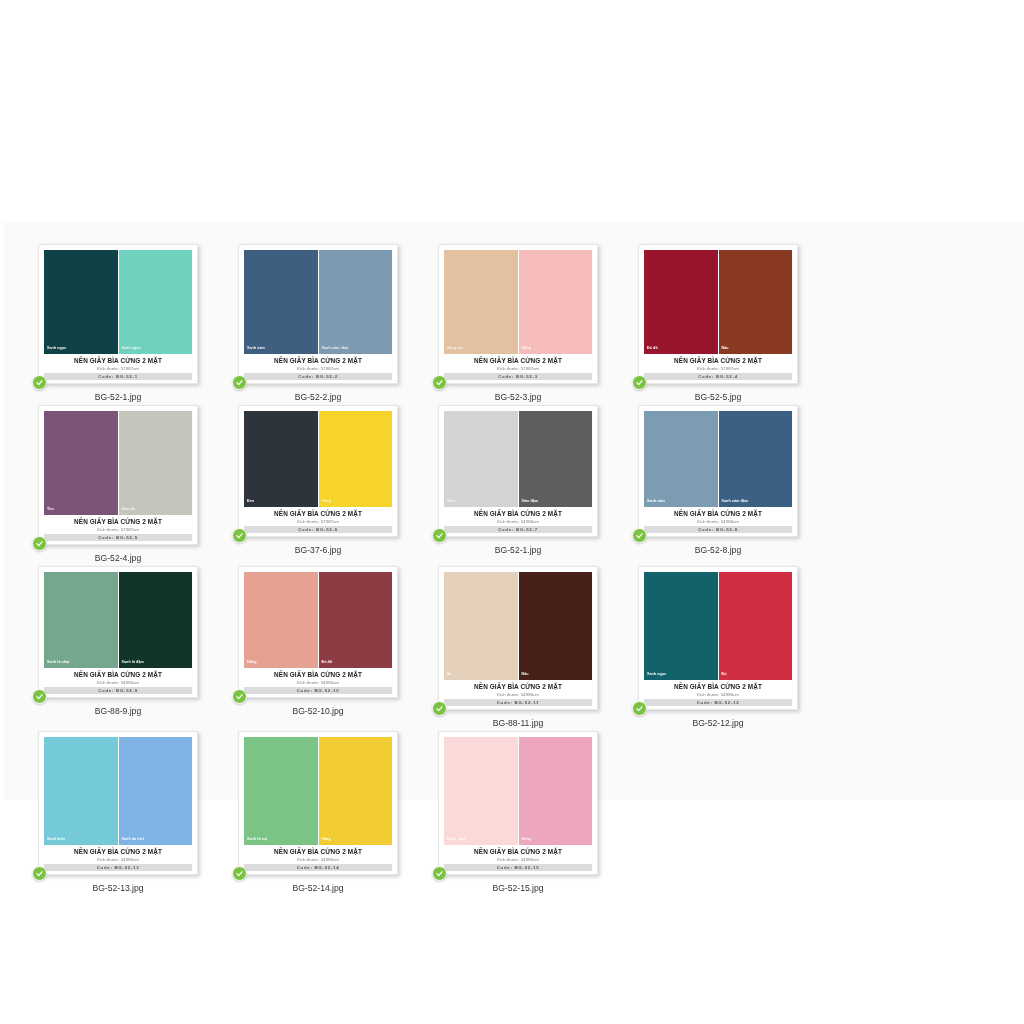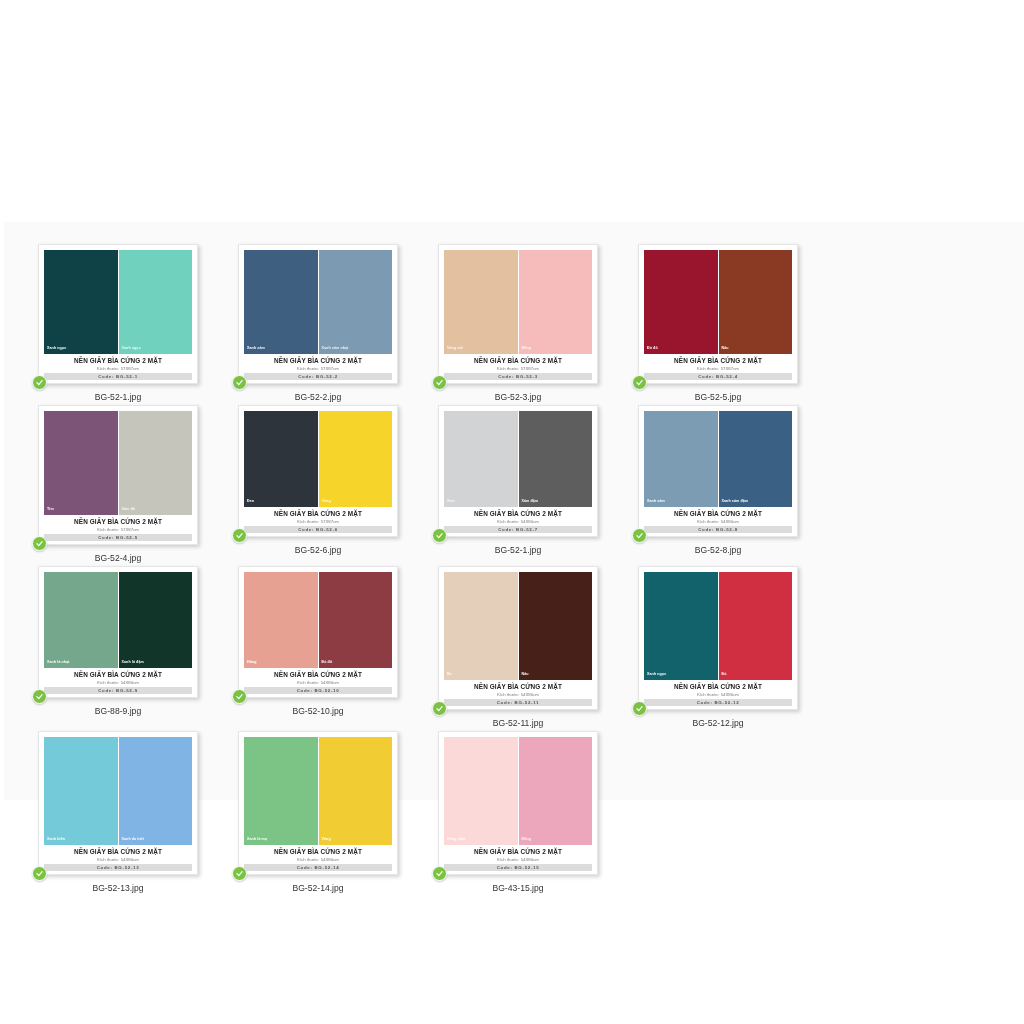--- a/index.html
+++ b/index.html
@@ -293,21 +293,21 @@
             <span class="card-code">Code: BG-52-6</span>
           </div>
         </div>
       </div>
       <div class="check-badge">
         <svg viewBox="0 0 24 24" aria-hidden="true">
           <path d="M5 12.5 L10 17.5 L19 7" fill="none" stroke="#ffffff" stroke-width="3.2" stroke-linecap="round" stroke-linejoin="round"></path>
         </svg>
       </div>
     </div>
-    <div class="filename">BG-52-6.jpg</div>
+    <div class="filename">BG-37-6.jpg</div>
   </div>
 
   <div class="cell row-b">
     <div class="thumb-wrap">
       <div class="card">
         <div class="swatches">
           <div class="swatch" style="background: rgb(210, 211, 213);">
             <span class="swatch-label label-dark">Xám</span>
           </div>
           <div class="swatch" style="background: rgb(94, 94, 94);">
@@ -433,21 +433,21 @@
             <span class="card-code">Code: BG-52-11</span>
           </div>
         </div>
       </div>
       <div class="check-badge">
         <svg viewBox="0 0 24 24" aria-hidden="true">
           <path d="M5 12.5 L10 17.5 L19 7" fill="none" stroke="#ffffff" stroke-width="3.2" stroke-linecap="round" stroke-linejoin="round"></path>
         </svg>
       </div>
     </div>
-    <div class="filename">BG-52-11.jpg</div>
+    <div class="filename">BG-88-11.jpg</div>
   </div>
 
   <div class="cell row-c">
     <div class="thumb-wrap">
       <div class="card">
         <div class="swatches">
           <div class="swatch" style="background: rgb(17, 98, 107);">
             <span class="swatch-label label-light">Xanh ngọc</span>
           </div>
           <div class="swatch" style="background: rgb(207, 47, 64);">
@@ -545,17 +545,17 @@
             <span class="card-code">Code: BG-52-15</span>
           </div>
         </div>
       </div>
       <div class="check-badge">
         <svg viewBox="0 0 24 24" aria-hidden="true">
           <path d="M5 12.5 L10 17.5 L19 7" fill="none" stroke="#ffffff" stroke-width="3.2" stroke-linecap="round" stroke-linejoin="round"></path>
         </svg>
       </div>
     </div>
-    <div class="filename">BG-43-15.jpg</div>
+    <div class="filename">BG-52-15.jpg</div>
   </div>
 </div>
   </div>
 </div>
 
 </body></html>

